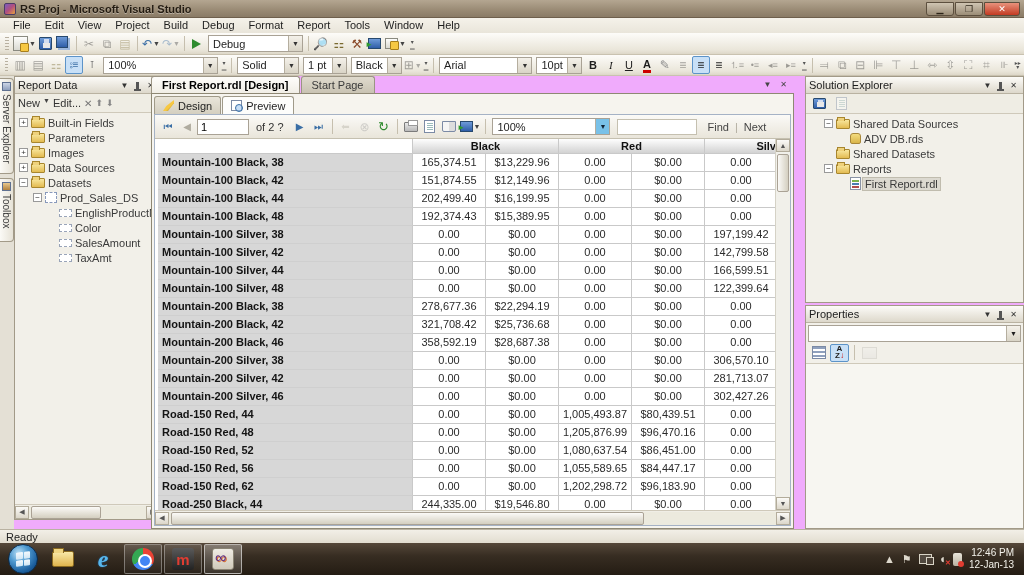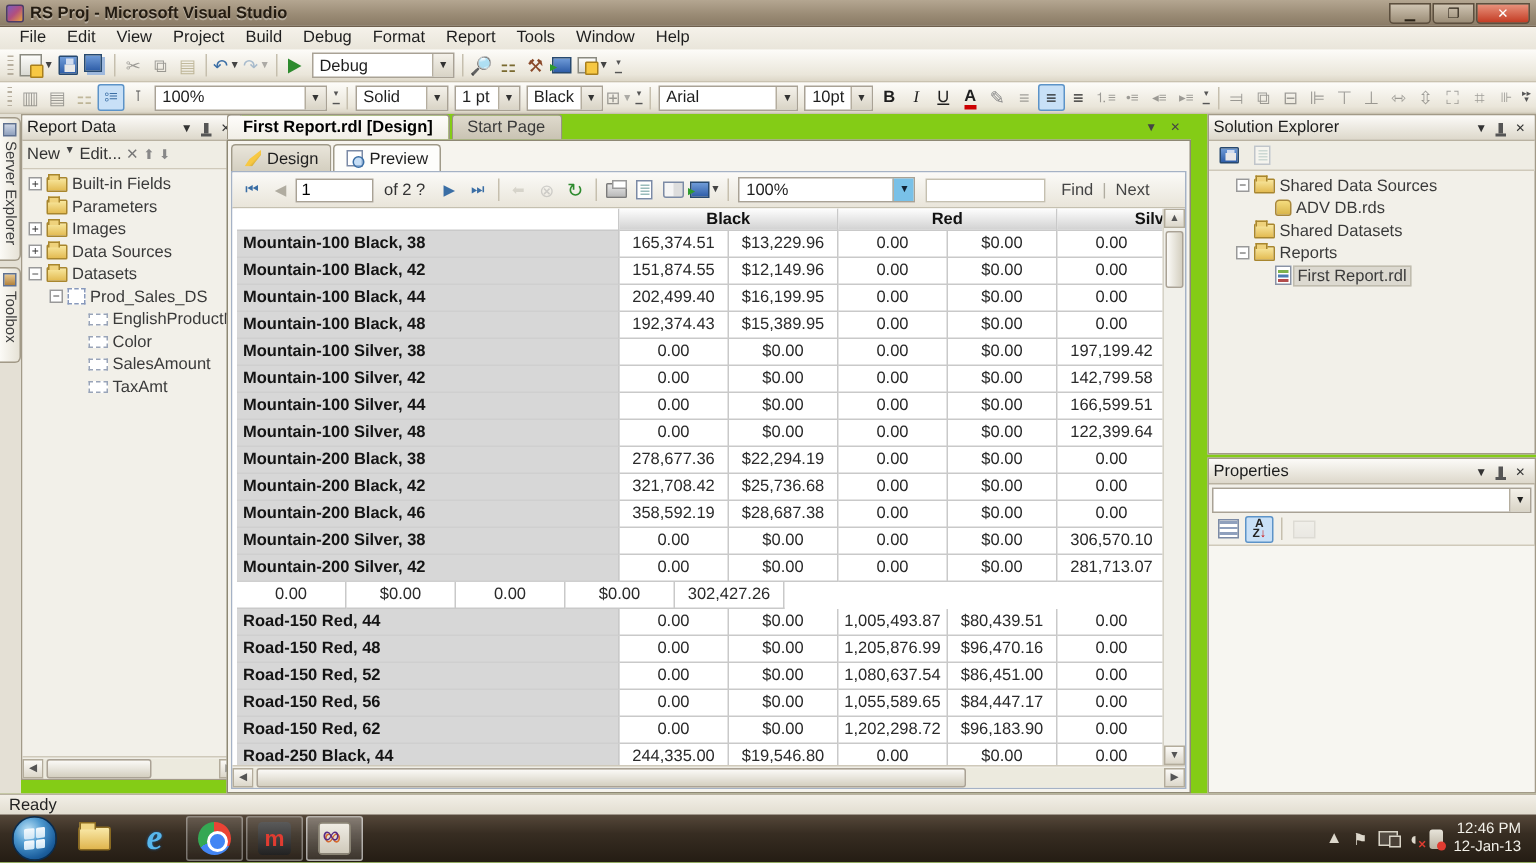--- a/index.html
+++ b/index.html
@@ -53,21 +53,21 @@
   .i-play { width:0; height:0; border-left:9px solid #2e8b2e; border-top:5px solid transparent; border-bottom:5px solid transparent; }
   .i-printer { width:14px; height:10px; background:linear-gradient(#e8e8e8,#b9b9b9); border:1px solid #7b7b7b; border-radius:1px; }
   .i-printer::before { content:""; position:absolute; left:3px; top:-3px; width:8px; height:4px; background:#fff; border:1px solid #999; }
   .i-page { width:11px; height:13px; background:#fff; border:1px solid #7b8aa5; }
   .i-page::before { content:""; position:absolute; left:2px; top:2px; width:6px; height:1px; background:#9bb; box-shadow:0 2px 0 #9bb,0 4px 0 #9bb,0 6px 0 #9bb; }
   .i-book { width:14px; height:11px; background:linear-gradient(90deg,#f5f5f5 49%,#ddd 51%); border:1px solid #7b8aa5; border-radius:0 0 2px 2px; }
   .i-export { width:13px; height:11px; background:linear-gradient(#6f9bd8,#2f5ea8); border:1px solid #27496f; }
   .i-export::after { content:"◄"; position:absolute; font-size:8px; color:#2e9b2e; left:-4px; top:1px; transform:scaleX(-1); }
 
   
-  #main { position:absolute; left:0; top:76px; width:1024px; height:453px; background:#84cc16;text-decoration:underline; }
+  #main { position:absolute; left:0; top:76px; width:1024px; height:453px; background:#f0abfc;text-decoration:underline; }
 
   
   #sidestrip { position:absolute; left:0; top:0; width:14px; height:453px; background:#e4e0d5; }
   .vtab { position:absolute; left:0; width:14px; border:1px solid #a29a88; border-left:none; border-radius:0 4px 4px 0;
     background:linear-gradient(90deg,#fbfaf6,#e6e2d6); display:flex; flex-direction:column; align-items:center; padding-top:3px; }
   .vtab .vtxt { writing-mode:vertical-rl; font-size:10px; color:#3c3c3c; margin-top:3px; letter-spacing:0; }
   .vtab .vicon { width:9px; height:9px; background:linear-gradient(#cdd6e6,#8fa0bd); border:1px solid #5f7191; }
 
   
   #report-data { position:absolute; left:14px; top:0; width:147px; height:444px; background:#f2f0e9; border:1px solid #a29a88; display:flex; flex-direction:column; }
@@ -679,20 +679,21 @@
               </div>
               <div class="rtr">
                 <div class="rlabel">Mountain-200 Silver, 42</div>
                 <div class="rcell rval">0.00</div>
                 <div class="rcell rval">$0.00</div>
                 <div class="rcell rval">0.00</div>
                 <div class="rcell rval">$0.00</div>
                 <div class="rcell rval">281,713.07</div>
               </div>
               <div class="rtr">
+                <div class="rlabel">Mountain-200 Silver, 46</div>
                 <div class="rcell rval">0.00</div>
                 <div class="rcell rval">$0.00</div>
                 <div class="rcell rval">0.00</div>
                 <div class="rcell rval">$0.00</div>
                 <div class="rcell rval">302,427.26</div>
               </div>
               <div class="rtr">
                 <div class="rlabel">Road-150 Red, 44</div>
                 <div class="rcell rval">0.00</div>
                 <div class="rcell rval">$0.00</div>

